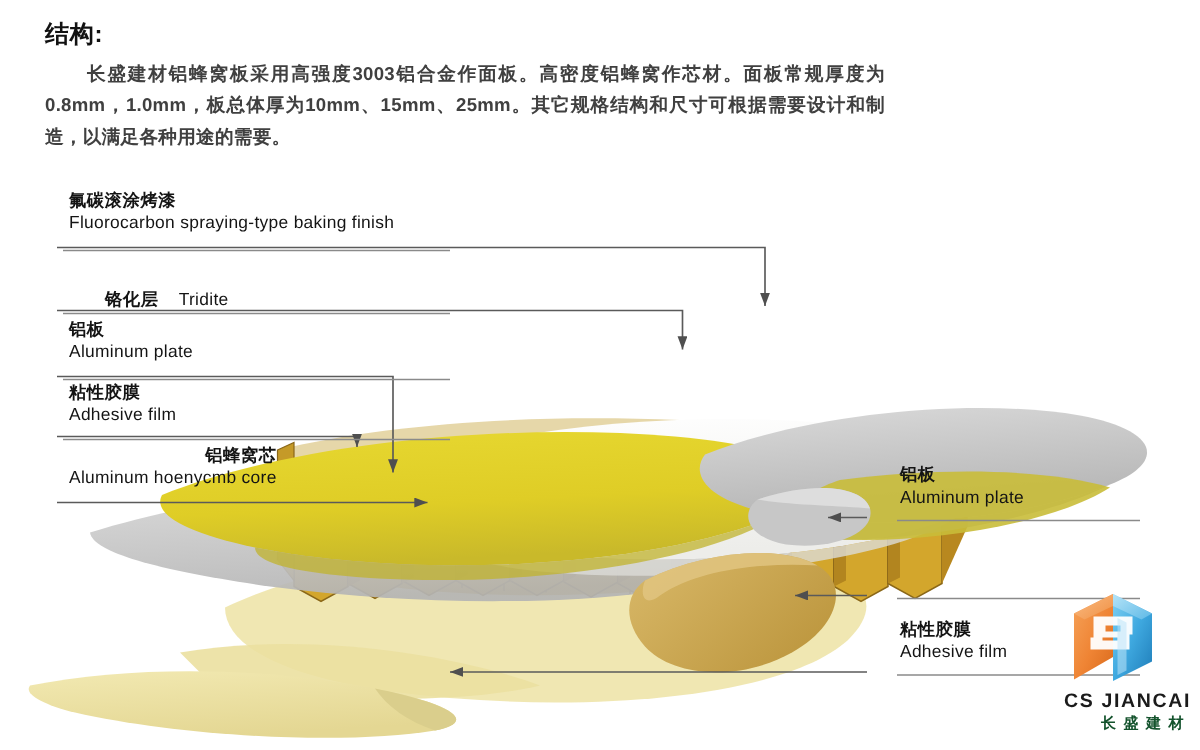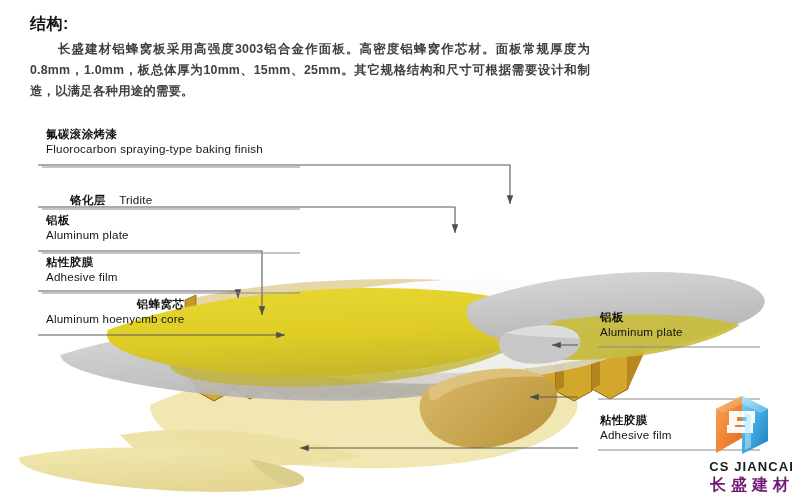--- a/index.html
+++ b/index.html
@@ -96,24 +96,24 @@
   }
   #logo-mark { display: block; margin: 0 auto; }
   #logo-latin {
     font-size: 13px;
     font-weight: bold;
     letter-spacing: 1.1px;
     color: #1b1b1b;
     margin-top: 1px;
   }
   #logo-cn {
-    font-size: 16px;
+    font-size: 10px;
     font-weight: bold;
     letter-spacing: 5px;
-    color: #701a75;
+    color: #14532d;
     margin-top: 1px;
     padding-left: 4px;
   }
 </style>
 </head>
 <body>
 
 <div id="header-block">
   <h1 id="page-title">结构:</h1>
   <p id="intro-paragraph">长盛建材铝蜂窝板采用高强度3003铝合金作面板。高密度铝蜂窝作芯材。面板常规厚度为0.8mm，1.0mm，板总体厚为10mm、15mm、25mm。其它规格结构和尺寸可根据需要设计和制造，以满足各种用途的需要。</p>

